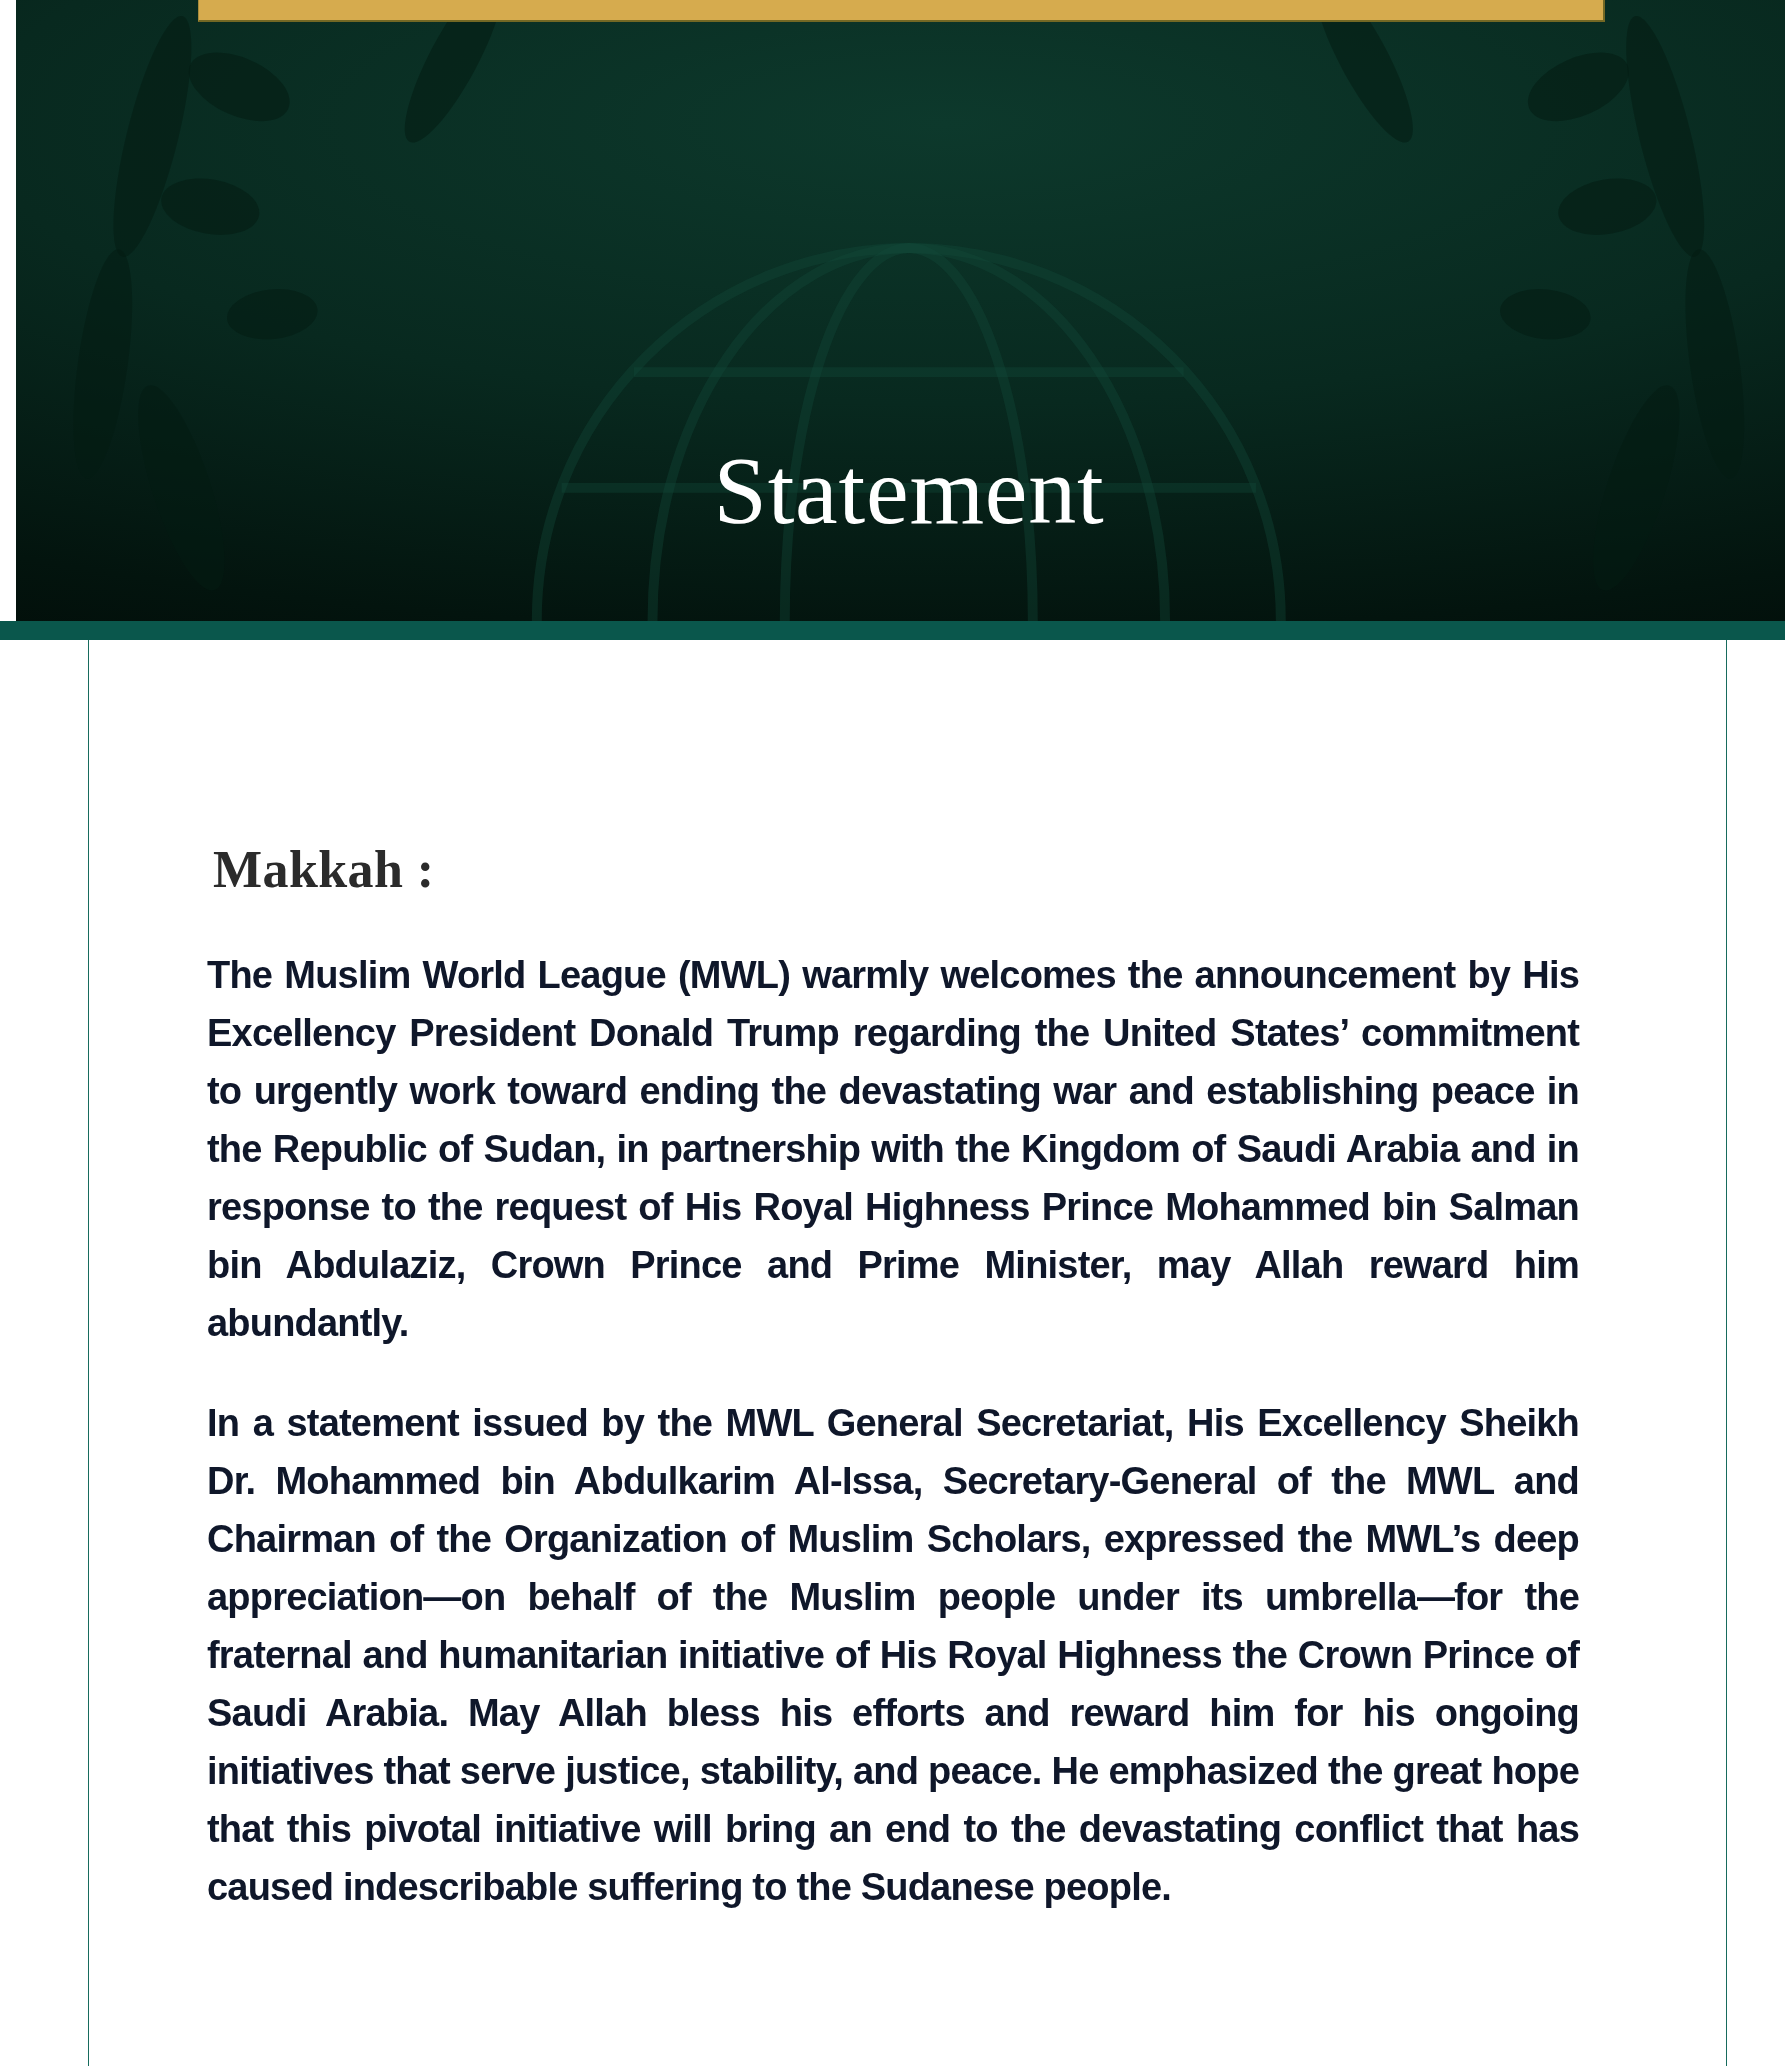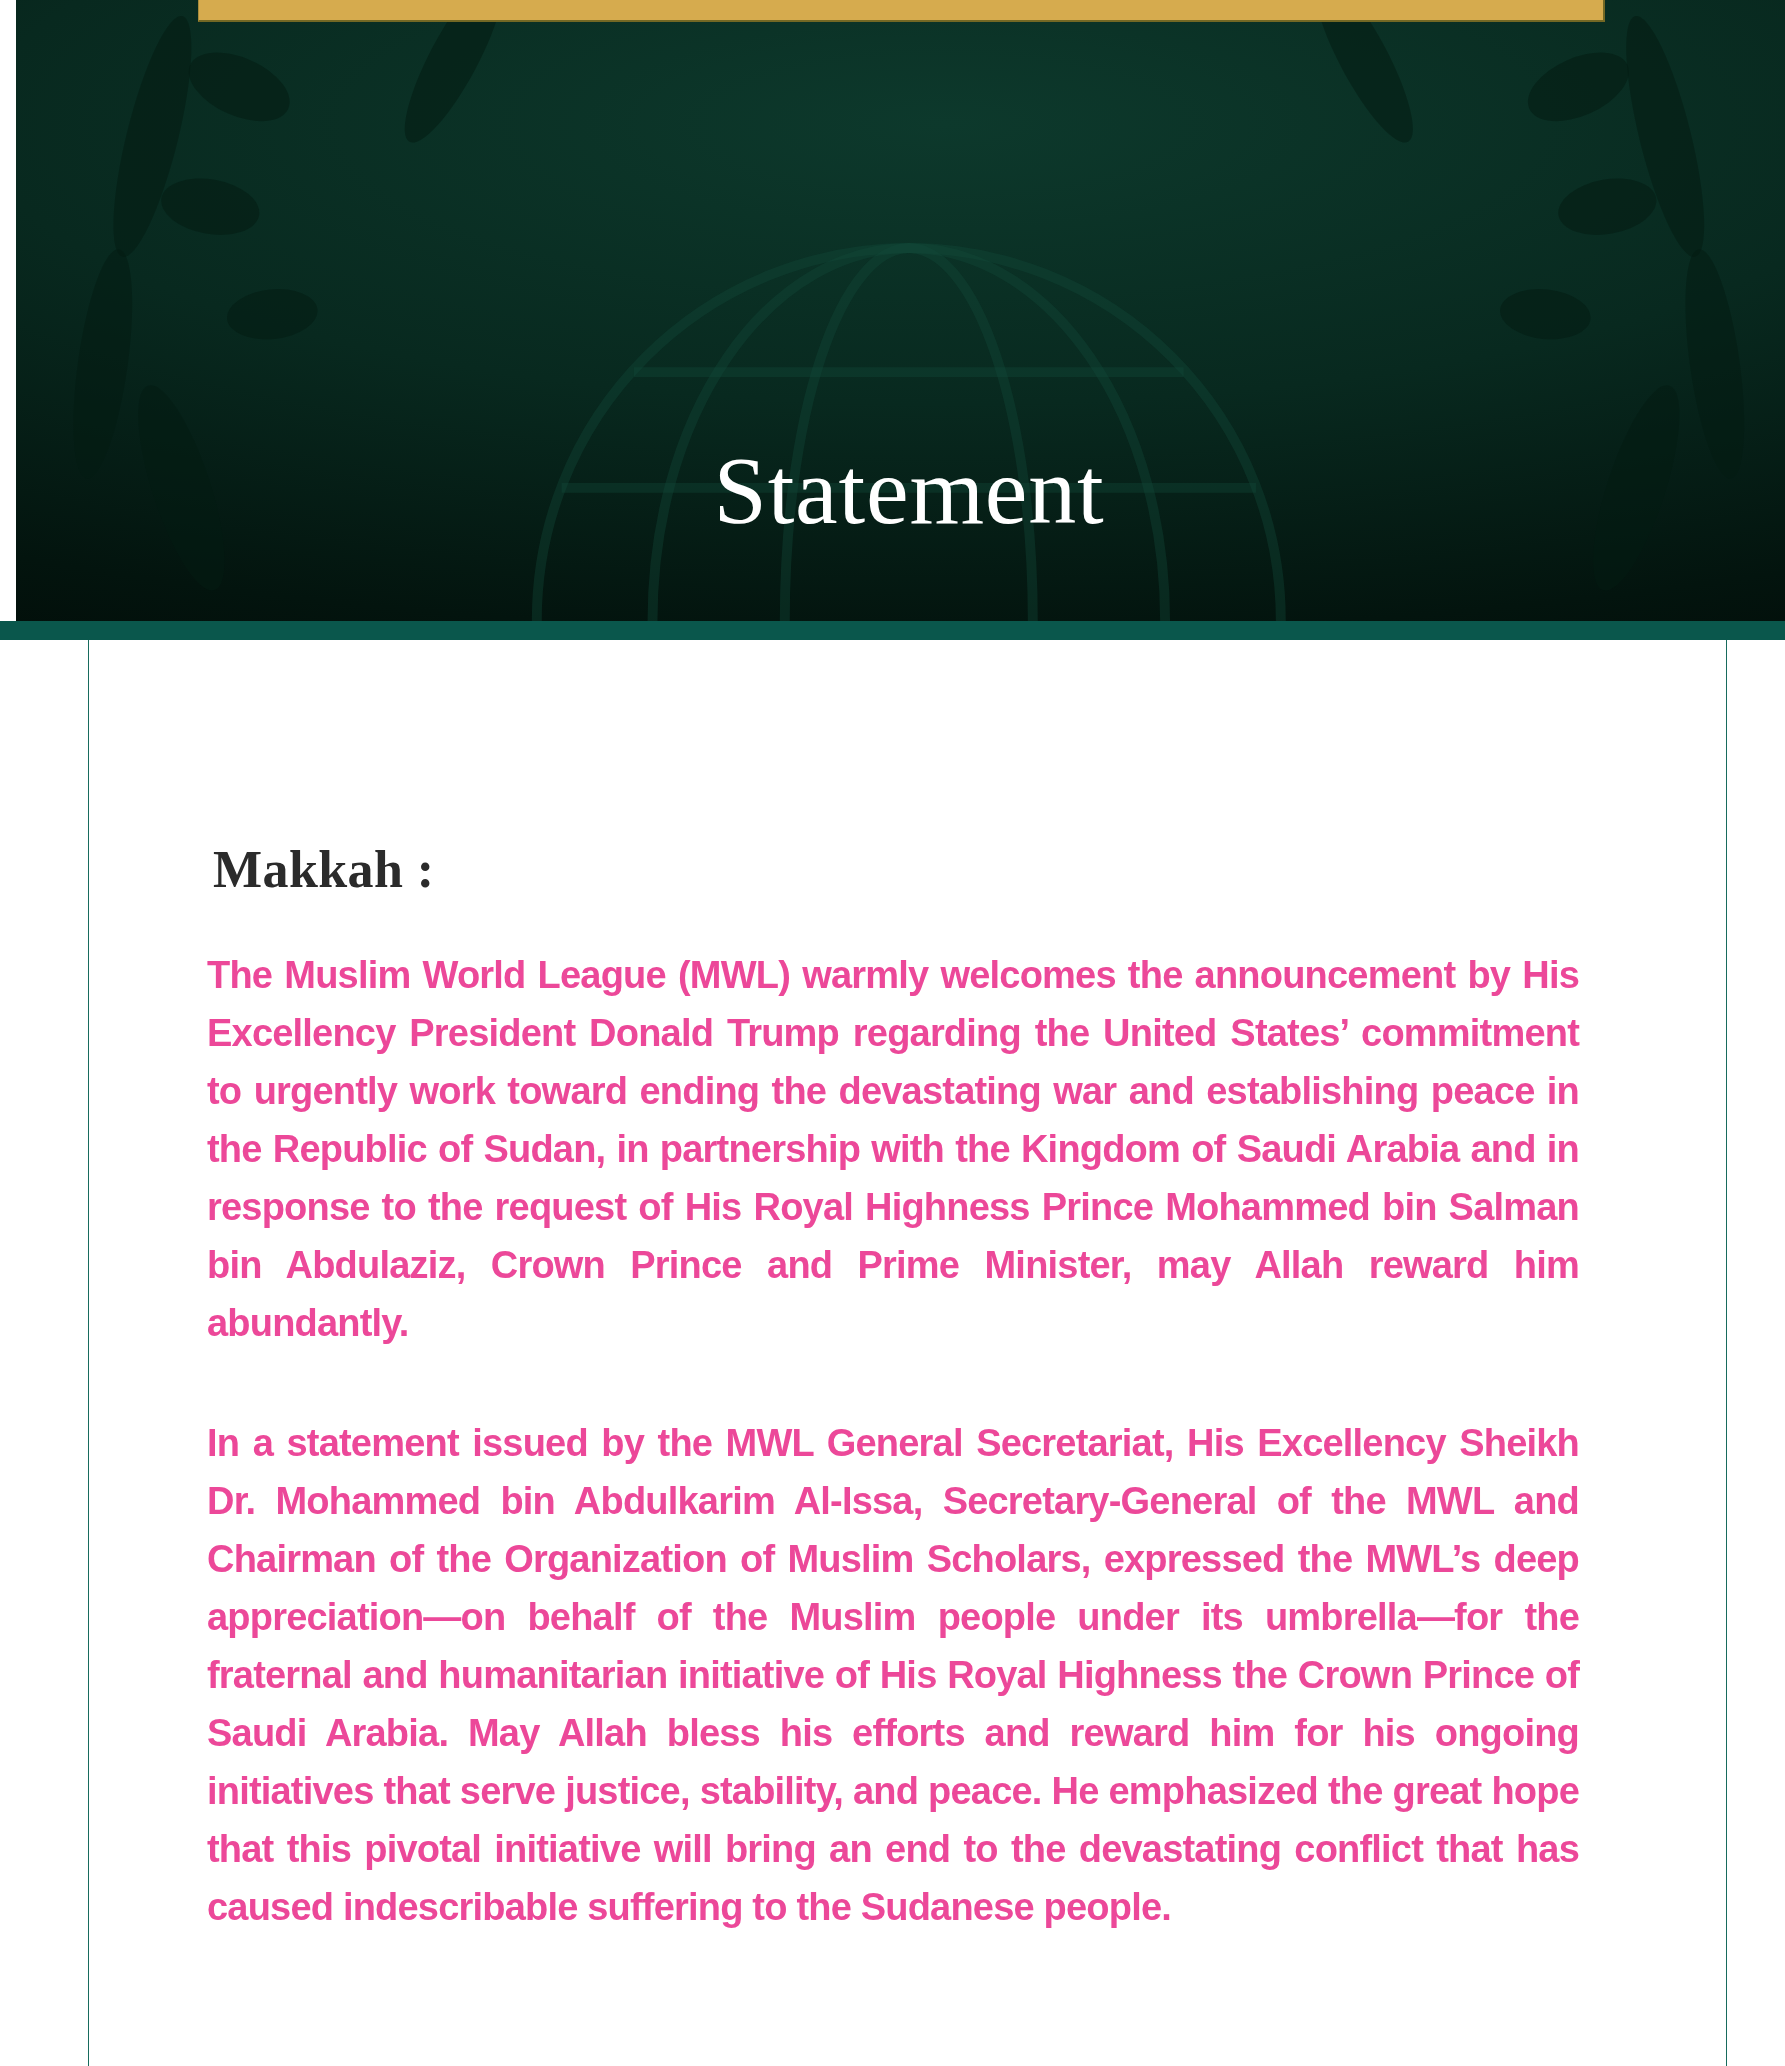--- a/index.html
+++ b/index.html
@@ -39,25 +39,25 @@
   
   .location{
     position:absolute; left:207px; top:835px; margin:6px;
     font-family:"Liberation Serif", serif; font-weight:700;
     font-size:52px; line-height:1.1; color:#2b2b2b; letter-spacing:0.4px;
   }
   .content{
     position:absolute; left:207px; top:946px; width:1372px;
   }
   .para{
-    margin:0; color:#ec4899;
+    margin:0; color:#0f172a;
     font-size:38px; line-height:58px; font-weight:700; letter-spacing:-0.8px;
     text-align:justify; text-justify:inter-word;
   }
-  .para-2{margin-top:62px;}
+  .para-2{margin-top:42px;}
 </style>
 </head>
 <body>
 
 <div class="page">
 
   <header class="header">
 
     <svg class="header-deco" viewBox="0 0 4321 1502" preserveAspectRatio="none" aria-hidden="true">
       <g stroke="rgba(18,74,58,0.38)" stroke-width="24" fill="none">

